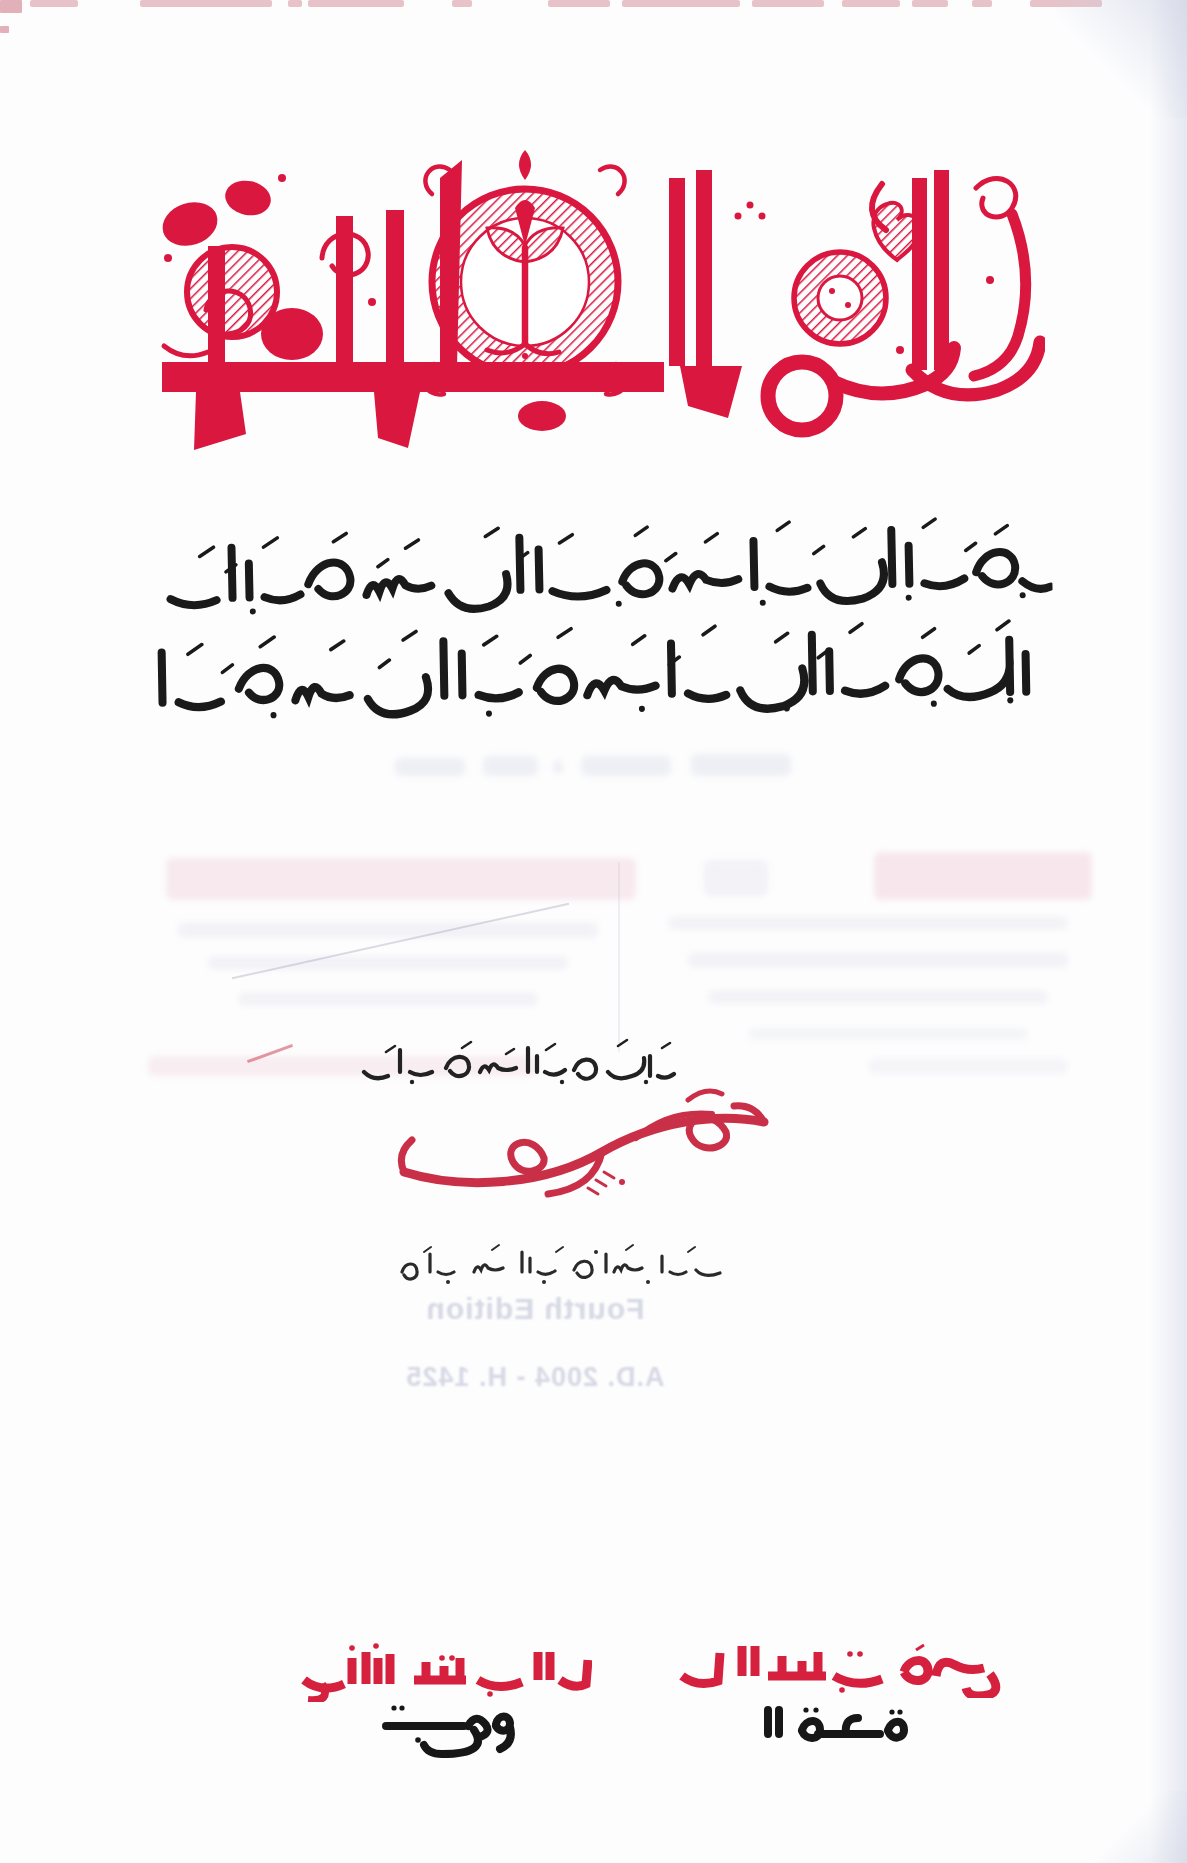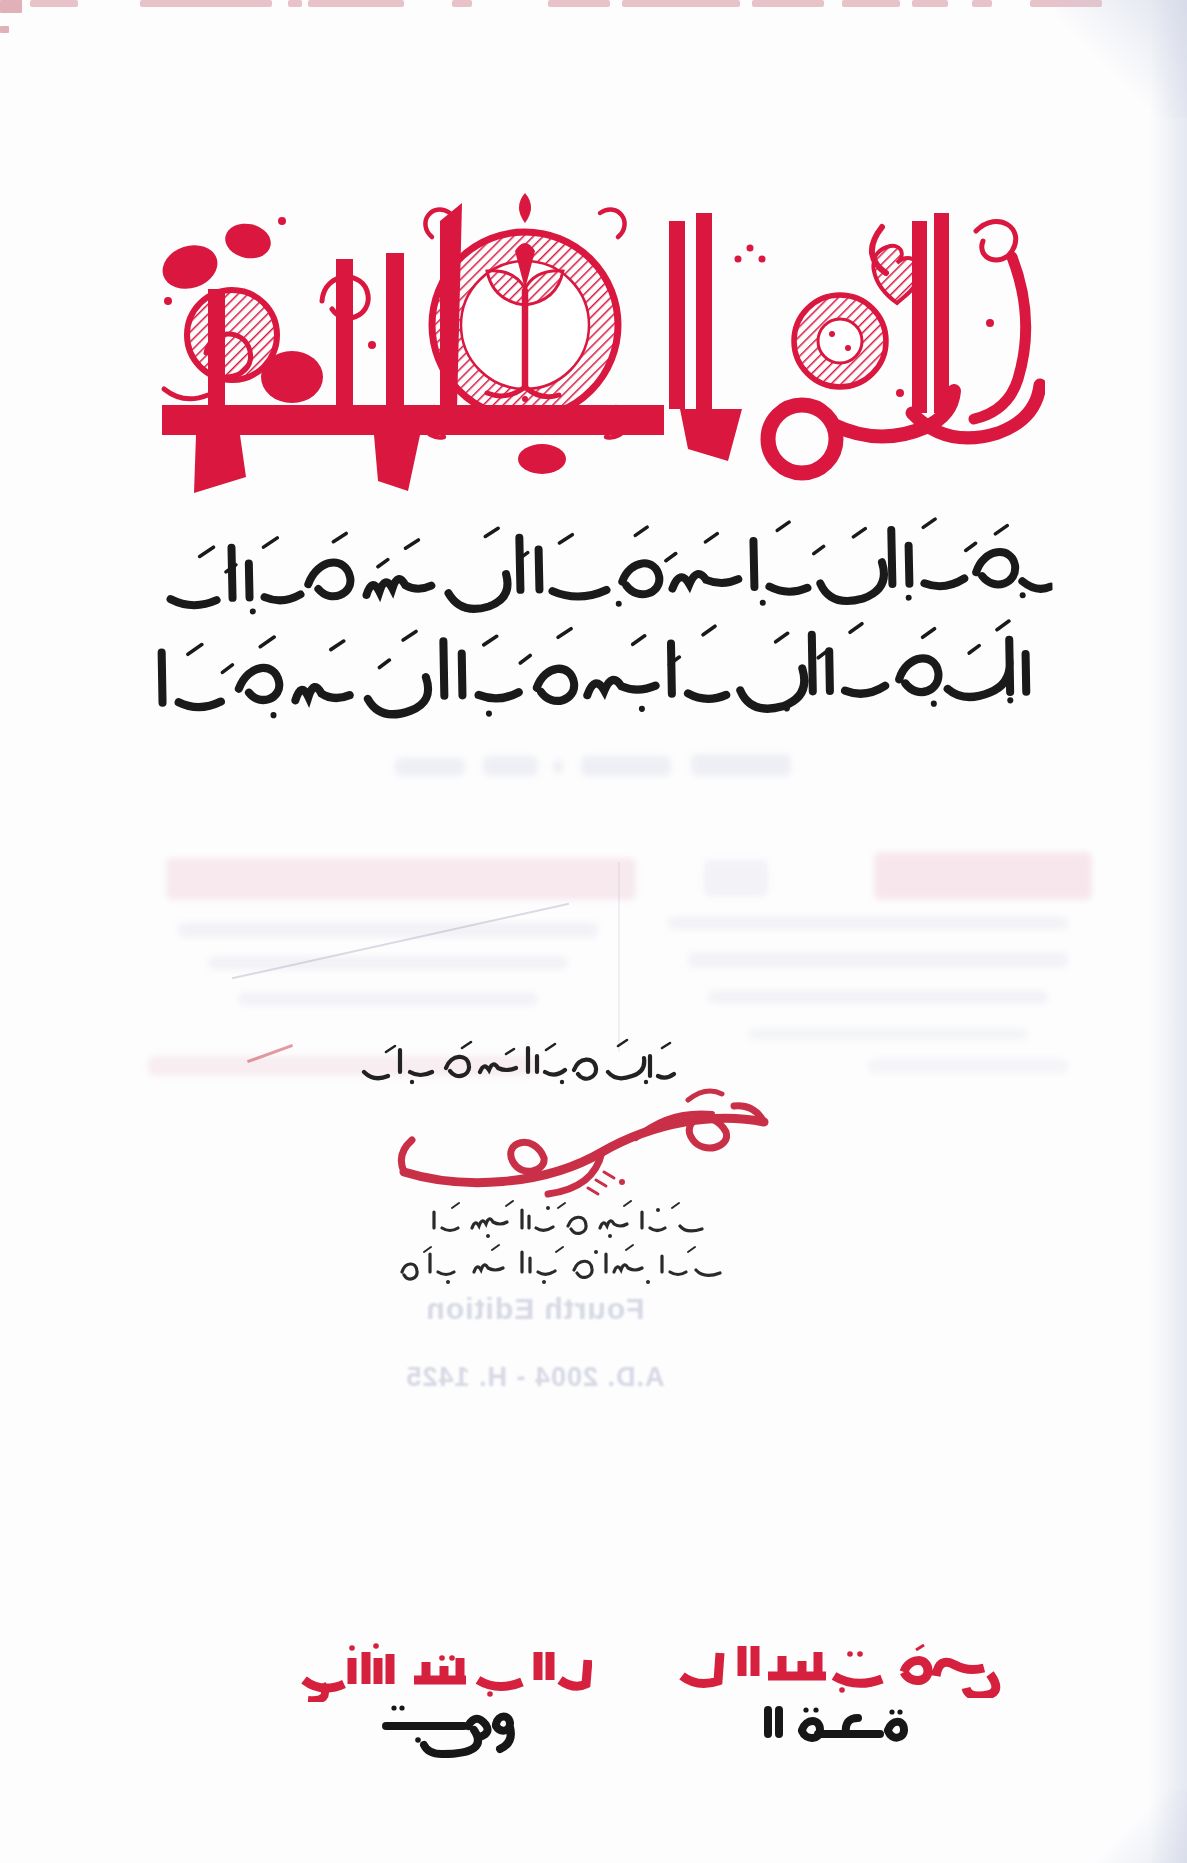--- a/index.html
+++ b/index.html
@@ -46,21 +46,21 @@
     <div class="dash" style="left:842px;width:58px;"></div>
     <div class="dash" style="left:912px;width:36px;"></div>
     <div class="dash" style="left:972px;width:20px;"></div>
     <div class="dash" style="left:1030px;width:72px;"></div>
   </div>
 
   <div class="corner-tr"></div>
   <div class="right-edge"></div>
   <div class="corner-br"></div>
 
-  <div class="callig" style="left:140px;top:150px;width:905px;height:310px;margin-top:43px;">
+  <div class="callig" style="left:140px;top:150px;width:905px;height:310px;">
     <svg viewBox="0 0 905 310">
       <defs>
         <pattern id="hx" width="7" height="7" patternUnits="userSpaceOnUse" patternTransform="rotate(45)">
           <line x1="0" y1="0" x2="0" y2="7" stroke="#d9173f" stroke-width="3"></line>
         </pattern>
       </defs>
       <g stroke="#d9173f" fill="none" stroke-linecap="round">
 
         <ellipse cx="50" cy="74" rx="28" ry="21" fill="#d9173f" stroke="none" transform="rotate(-18 50 74)"></ellipse>
         <ellipse cx="108" cy="48" rx="23" ry="17" fill="#d9173f" stroke="none" transform="rotate(12 108 48)"></ellipse>
@@ -214,35 +214,20 @@
         <path stroke-width="7" d="M 12,86 q -8,-18 8,-32"></path>
         <path stroke-width="6" d="M 244,52 q 32,-28 76,-24"></path>
         <path stroke-width="5" d="M 296,14 q 18,-14 34,-6"></path>
         <path stroke-width="3" d="M 196,102 l 10,6 m -2,-14 l 10,6 m -2,-14 l 10,6"></path>
         <circle cx="230" cy="96" r="3" fill="#c93048" stroke="none"></circle>
       </g>
     </svg>
     <span class="hidden-text" style="font-size:64px;" lang="ar">الدكتور صبحي الصالح</span>
   </div>
 
-  <div class="callig" style="left:428px;top:1200px;width:280px;height:42px;">
-    <svg viewBox="0 0 280 42">
-      <g stroke="#2a2a2a" fill="none" stroke-linecap="round">
-        <path stroke-width="3.2" d="M 6,28 l 0,-16 m 8,16 q 8,5 16,0 M 44,28 q 3,-9 7,-2 q 3,-9 7,-2 q 3,-9 7,-2 q 7,4 14,0 M 94,28 l 0,-18 m 7,18 l 0,-12 m 7,12 q 8,5 17,-1 M 140,26 c 4,-11 17,-12 18,-1 c 1,8 -10,12 -15,4 M 172,28 q 3,-9 7,-2 q 3,-9 7,-2 q 6,4 13,0 M 214,28 l 0,-16 m 8,16 q 7,5 15,0 M 252,26 q 6,8 22,3"></path>
-        <path stroke-width="2" d="M 24,8 l 7,-5 M 78,6 l 7,-5 M 130,8 l 7,-5 M 196,6 l 7,-5 M 244,8 l 7,-5"></path>
-        <g fill="#2a2a2a" stroke="none">
-          <circle cx="60" cy="36" r="2"></circle>
-            <circle cx="182" cy="36" r="2"></circle>
-            <circle cx="230" cy="10" r="2"></circle>
-            <circle cx="120" cy="8" r="2"></circle>
-        </g>
-      </g>
-    </svg>
-    <span class="hidden-text" style="font-size:24px;" lang="ar">استاذ الاسلاميات وفقه اللغة</span>
-  </div>
 
   <div class="callig" style="left:396px;top:1242px;width:330px;height:46px;">
     <svg viewBox="0 0 330 46">
       <g stroke="#2a2a2a" fill="none" stroke-linecap="round">
         <path stroke-width="3.2" d="M 6,30 c 3,-10 14,-11 15,-1 c 1,8 -9,11 -13,4 M 34,30 l 0,-18 m 8,18 q 8,5 16,0 M 78,30 q 3,-9 7,-2 q 3,-9 7,-2 q 7,4 15,0 M 126,30 l 0,-20 m 8,20 l 0,-14 m 8,14 q 8,5 17,-1 M 178,28 c 4,-11 17,-12 18,-1 c 1,8 -10,12 -15,4 M 210,30 l 0,-18 m 8,18 q 3,-9 7,-2 q 3,-9 7,-2 q 7,4 14,0 M 266,30 l 0,-16 m 8,16 q 8,5 16,0 M 300,28 q 8,9 24,3"></path>
         <path stroke-width="2" d="M 28,10 l 7,-5 M 96,8 l 7,-5 M 160,10 l 7,-5 M 230,8 l 7,-5 M 292,10 l 7,-5"></path>
         <g fill="#2a2a2a" stroke="none">
           <circle cx="52" cy="40" r="2"></circle>
             <circle cx="148" cy="40" r="2"></circle>
             <circle cx="252" cy="40" r="2"></circle>

